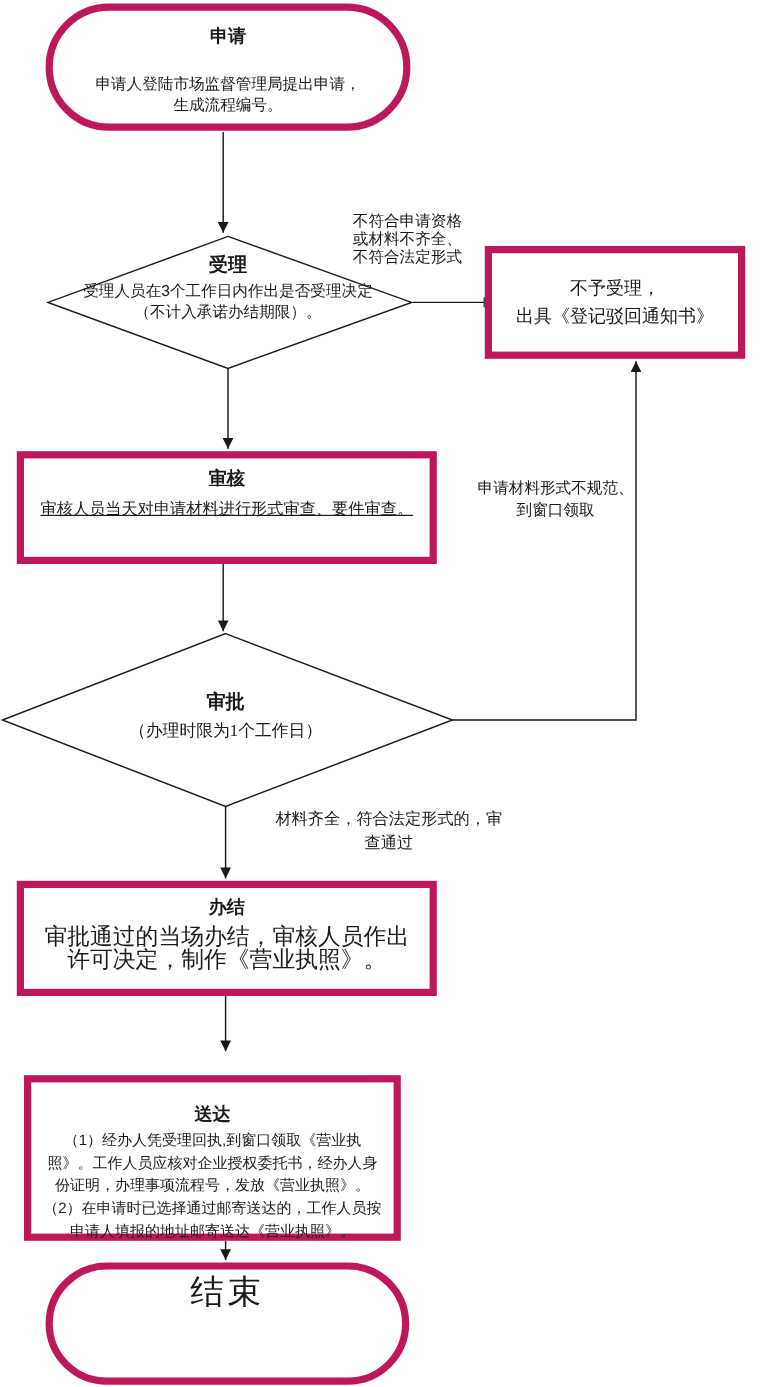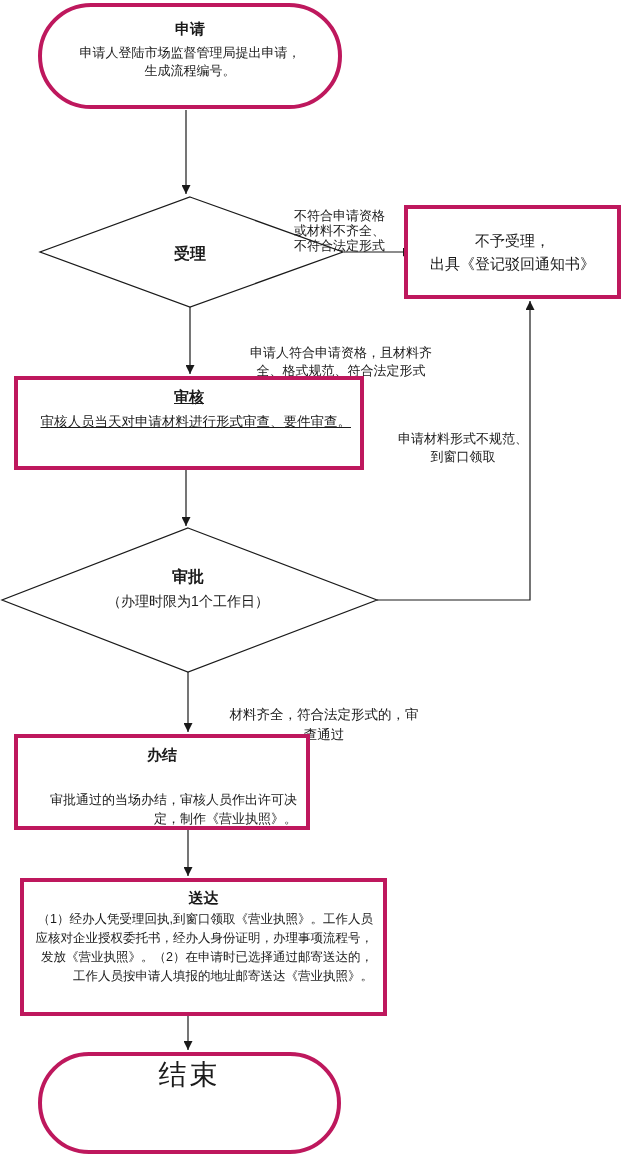--- a/index.html
+++ b/index.html
@@ -16,61 +16,60 @@
     overflow:hidden;
   }
   .connectors {
     position:absolute;
     left:0; top:0;
     width:640px; height:1156px;
   }
   .node {
     position:absolute;
     background:#ffffff;
-    border:4px solid #be185d;
+    border:6px solid #be185d;
   }
   .stadium { border-radius:54px; }
   .node-title {
     font-weight:bold;
     font-size:15px;
     text-align:center;
     line-height:20px;
   }
   .title-lg { font-size:16px; }
   .node-body {
     font-size:13px;
     line-height:18px;
   }
   .center { text-align:center; }
-  .left   { text-align:right; }
+  .left   { text-align:center; }
   .pre    { white-space:pre-line; }
   .free-text {
     position:absolute;
     background:transparent;
-    margin-top:32px;
   }
   
   .n-apply   { left:38px;  top:3px;    width:304px; height:106px; padding-top:12px; }
-  .n-apply .node-body { width:232px; margin:5px auto 0; text-align:center; }
+  .n-apply .node-body { width:232px; margin:20px auto 0; text-align:center; }
   .n-reject  { left:404px; top:205px;  width:217px; height:94px;
                display:flex; align-items:center; justify-content:center;
                font-size:15px; line-height:23px; text-align:center; }
   .n-review  { left:14px;  top:376px;  width:350px; height:94px; padding-top:7px;text-decoration:underline; }
   .n-review .node-body   { padding:5px 9px 0; font-size:13.5px; line-height:19px; }
-  .n-complete{ left:14px;  top:734px;  width:296px; height:96px; padding-top:7px; }
-  .n-complete .node-body { padding:5px 9px 0; font-size:13px; line-height:19px;margin-top:20px; }
-  .n-deliver { left:20px;  top:878px;  width:367px; height:138px; padding-top:6px; }
+  .n-complete{ left:14px;  top:734px;  width:350px; height:96px; padding-top:7px; }
+  .n-complete .node-body { padding:5px 9px 0; font-size:19px; line-height:19px; }
+  .n-deliver { left:20px;  top:896px;  width:314px; height:138px; padding-top:17px; }
   .n-deliver .node-body  { padding:2px 10px 0; font-size:12.5px; line-height:19px; }
   .n-end     { left:38px;  top:1052px; width:303px; height:102px;
                display:flex; align-items:flex-start; justify-content:center;
                font-size:28px; letter-spacing:3px; border-radius:51px; }
   
   .t-accept  { left:55px;  top:212px; width:270px; text-align:center; }
   .t-accept .node-body  { width:252px; margin:2px auto 0; line-height:17px; }
-  .t-approve { left:63px;  top:535px; width:250px; text-align:center; }
+  .t-approve { left:63px;  top:576px; width:250px; text-align:center;font-family:Liberation Serif, serif; }
   .t-approve .node-body { font-size:14px; margin-top:5px; }
   
   .l-notqual { left:294px; top:176px; width:150px; font-size:13px; line-height:15px; text-align:left; }
   .l-qual    { left:224px; top:312px; width:234px; font-size:13px; line-height:18px; text-align:center; }
   .l-invalid { left:388px; top:398px; width:150px; font-size:13px; line-height:18px; text-align:center; }
   .l-ok      { left:198px; top:673px; width:252px; font-size:13.5px; line-height:20px; text-align:center; }
 </style>
 </head>
 <body>
 
@@ -103,31 +102,30 @@
     <polygon points="188,528 377,600 188,672 2,600" fill="#ffffff" stroke="#1a1a1a" stroke-width="1.2"></polygon>
   </svg>
 
   <div class="node stadium n-apply">
     <div class="node-title">申请</div>
     <div class="node-body">申请人登陆市场监督管理局提出申请，生成流程编号。</div>
   </div>
 
   <div class="free-text t-accept">
     <div class="node-title title-lg">受理</div>
+    <div class="node-body center">受理人员在3个工作日内作出是否受理决定（不计入承诺办结期限）。</div>
   </div>
 
   <div class="node n-reject pre">不予受理，
 出具《登记驳回通知书》</div>
 
   <div class="free-text l-notqual pre">不符合申请资格
 或材料不齐全、
 不符合法定形式</div>
 
-  <div class="free-text l-qual pre">申请人符合申请资格，且材料齐
-全、格式规范、符合法定形式</div>
 
   <div class="node n-review">
     <div class="node-title">审核</div>
     <div class="node-body left">审核人员当天对申请材料进行形式审查、要件审查。</div>
   </div>
 
   <div class="free-text l-invalid pre">申请材料形式不规范、
 到窗口领取</div>
 
   <div class="free-text t-approve">

